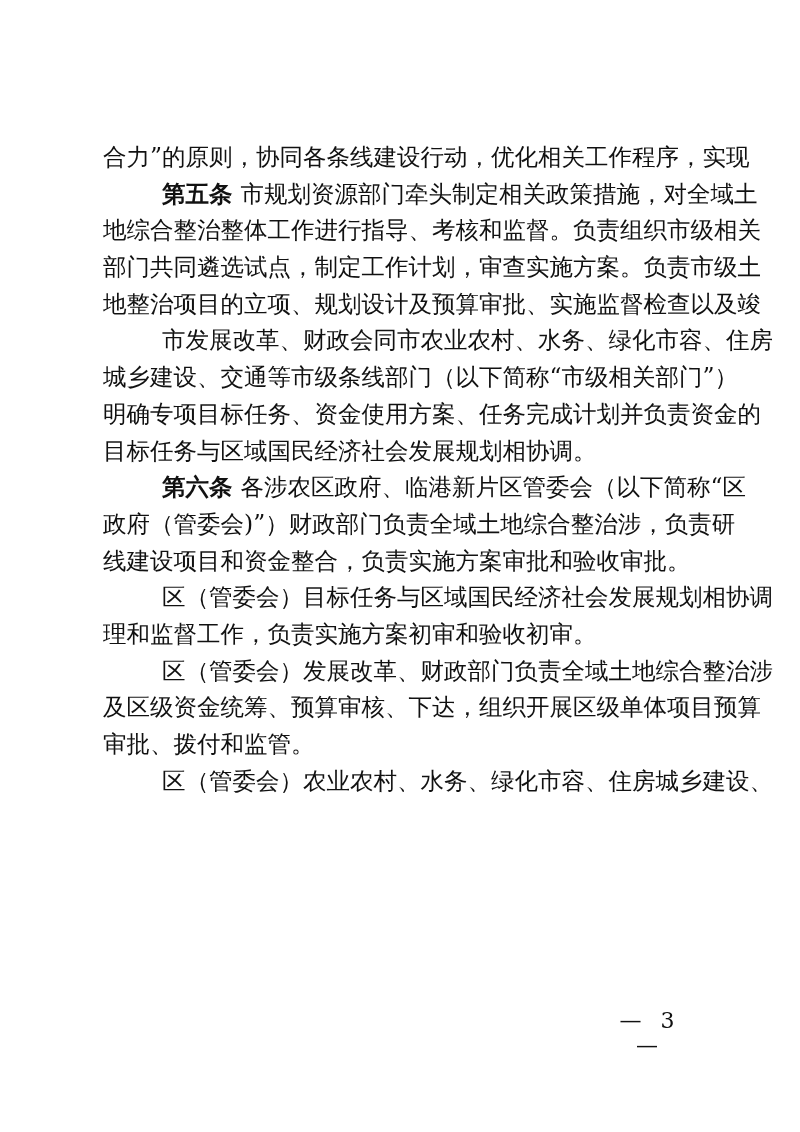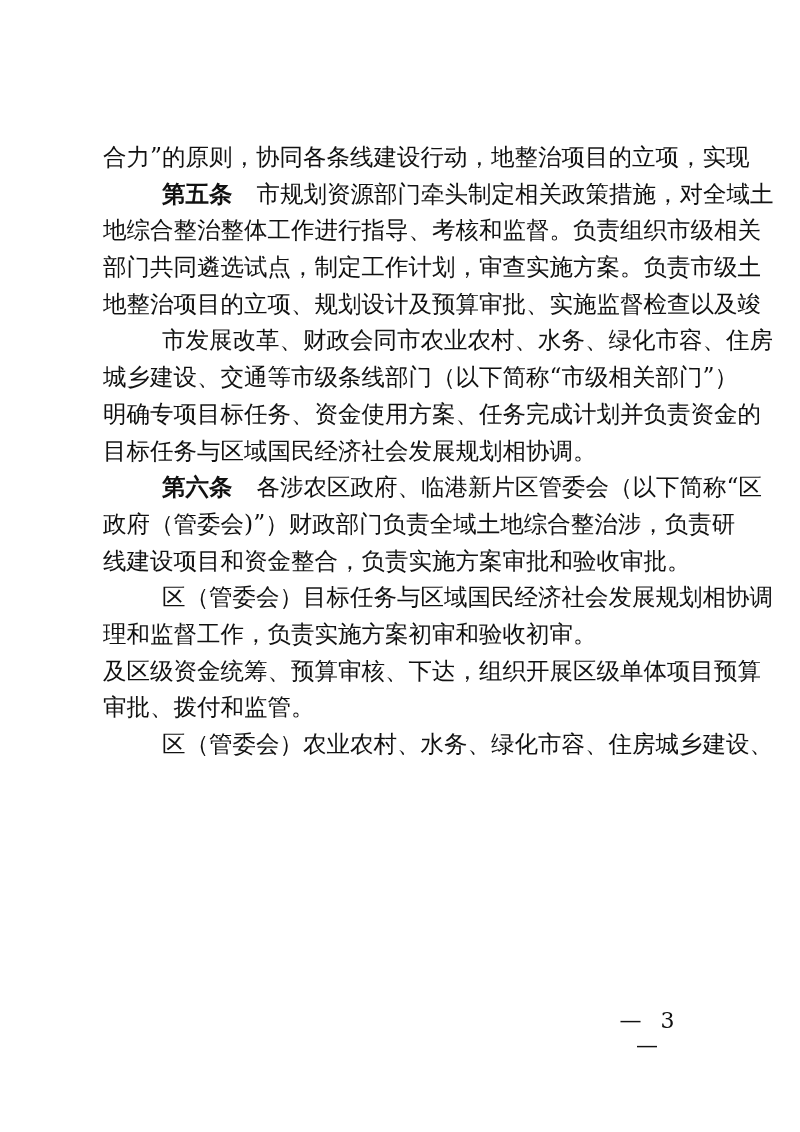--- a/index.html
+++ b/index.html
@@ -32,58 +32,59 @@
     }
     .line.last {
       text-align-last: left;
     }
     .line.indent {
       padding-left: 59px;
     }
     .bold {
       font-family: "DejaVu Sans", "Liberation Sans", sans-serif;
       font-weight: bold;
-      margin-right: 24px;
+      margin-right: 8px;
     }
     .page-number {
       position: absolute;
       left: 600px;
       top: 1008px;
       width: 100px;
       text-align: center;
       font-size: 22px;
       font-family: "DejaVu Serif", "Liberation Serif", serif;
       color: #111111;
       letter-spacing: 6px;
     }
   </style>
 </head>
 <body>
 
 <div class="page">
 
-  <div class="line">合力”的原则，协同各条线建设行动，地整治项目的立项，实现</div>
+  <div class="line">合力”的原则，协同各条线建设行动，优化相关工作程序，实现</div>
 
   <div class="line indent"><span class="bold">第五条</span><span>市规划资源部门牵头制定相关政策措施，对全域土</span></div>
   <div class="line">地综合整治整体工作进行指导、考核和监督。负责组织市级相关</div>
   <div class="line">部门共同遴选试点，制定工作计划，审查实施方案。负责市级土</div>
   <div class="line">地整治项目的立项、规划设计及预算审批、实施监督检查以及竣</div>
 
   <div class="line indent">市发展改革、财政会同市农业农村、水务、绿化市容、住房</div>
   <div class="line">城乡建设、交通等市级条线部门（以下简称“市级相关部门”）</div>
   <div class="line">明确专项目标任务、资金使用方案、任务完成计划并负责资金的</div>
   <div class="line last">目标任务与区域国民经济社会发展规划相协调。</div>
 
   <div class="line indent"><span class="bold">第六条</span><span>各涉农区政府、临港新片区管委会（以下简称“区</span></div>
   <div class="line">政府（管委会)”）财政部门负责全域土地综合整治涉，负责研</div>
   <div class="line last">线建设项目和资金整合，负责实施方案审批和验收审批。</div>
 
   <div class="line indent">区（管委会）目标任务与区域国民经济社会发展规划相协调</div>
   <div class="line last">理和监督工作，负责实施方案初审和验收初审。</div>
 
+  <div class="line indent">区（管委会）发展改革、财政部门负责全域土地综合整治涉</div>
   <div class="line">及区级资金统筹、预算审核、下达，组织开展区级单体项目预算</div>
   <div class="line last">审批、拨付和监管。</div>
 
   <div class="line indent">区（管委会）农业农村、水务、绿化市容、住房城乡建设、</div>
 
 </div>
 
 <div class="page-number">— 3 —</div>
 
 </body></html>

